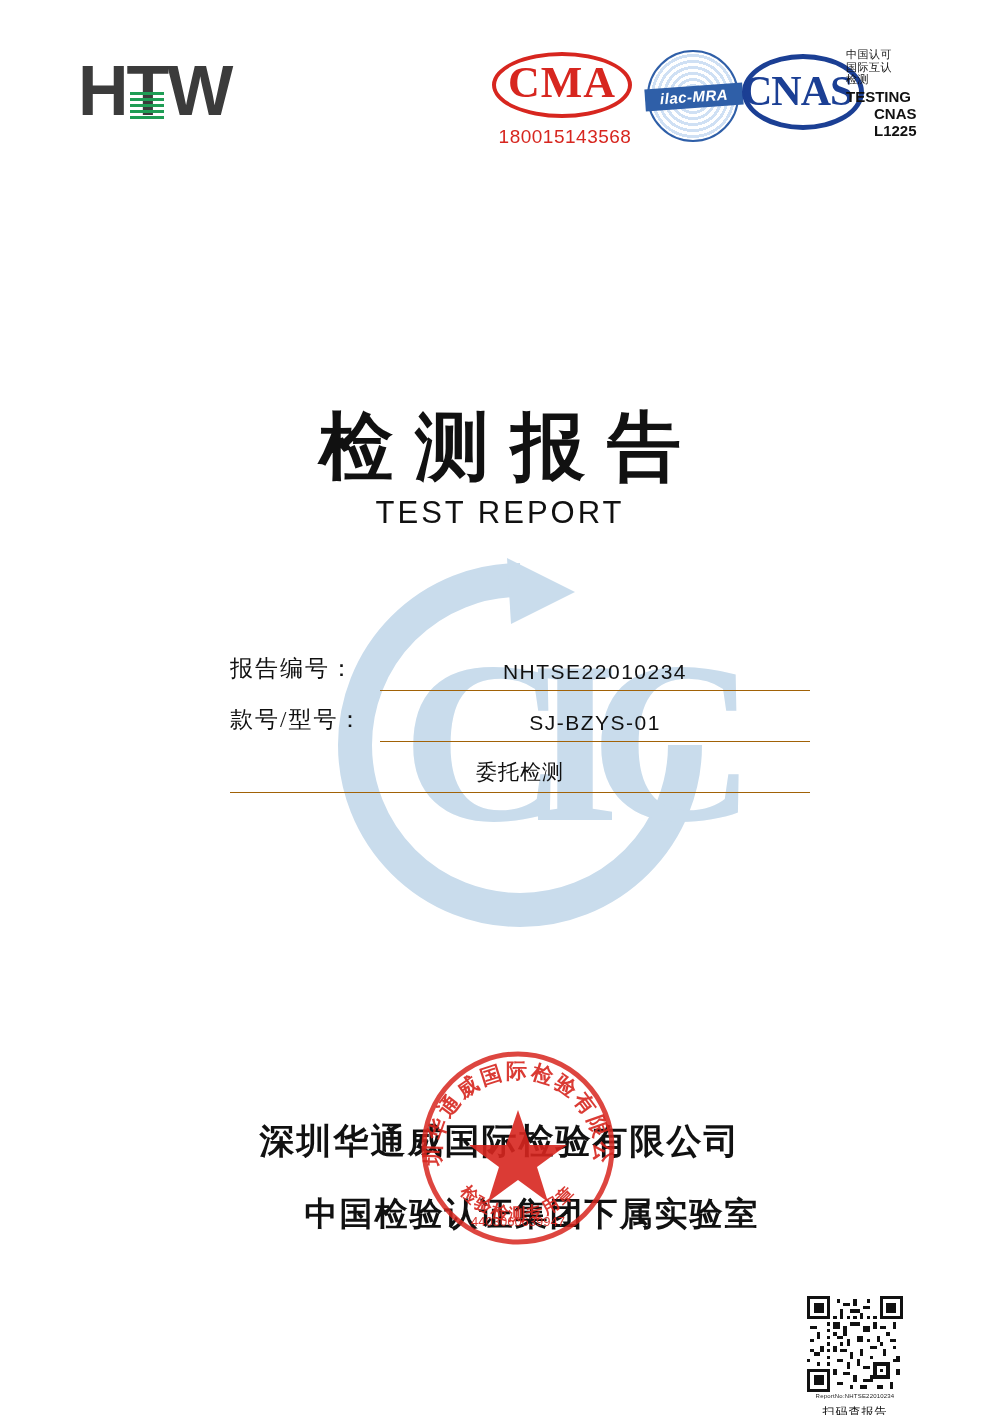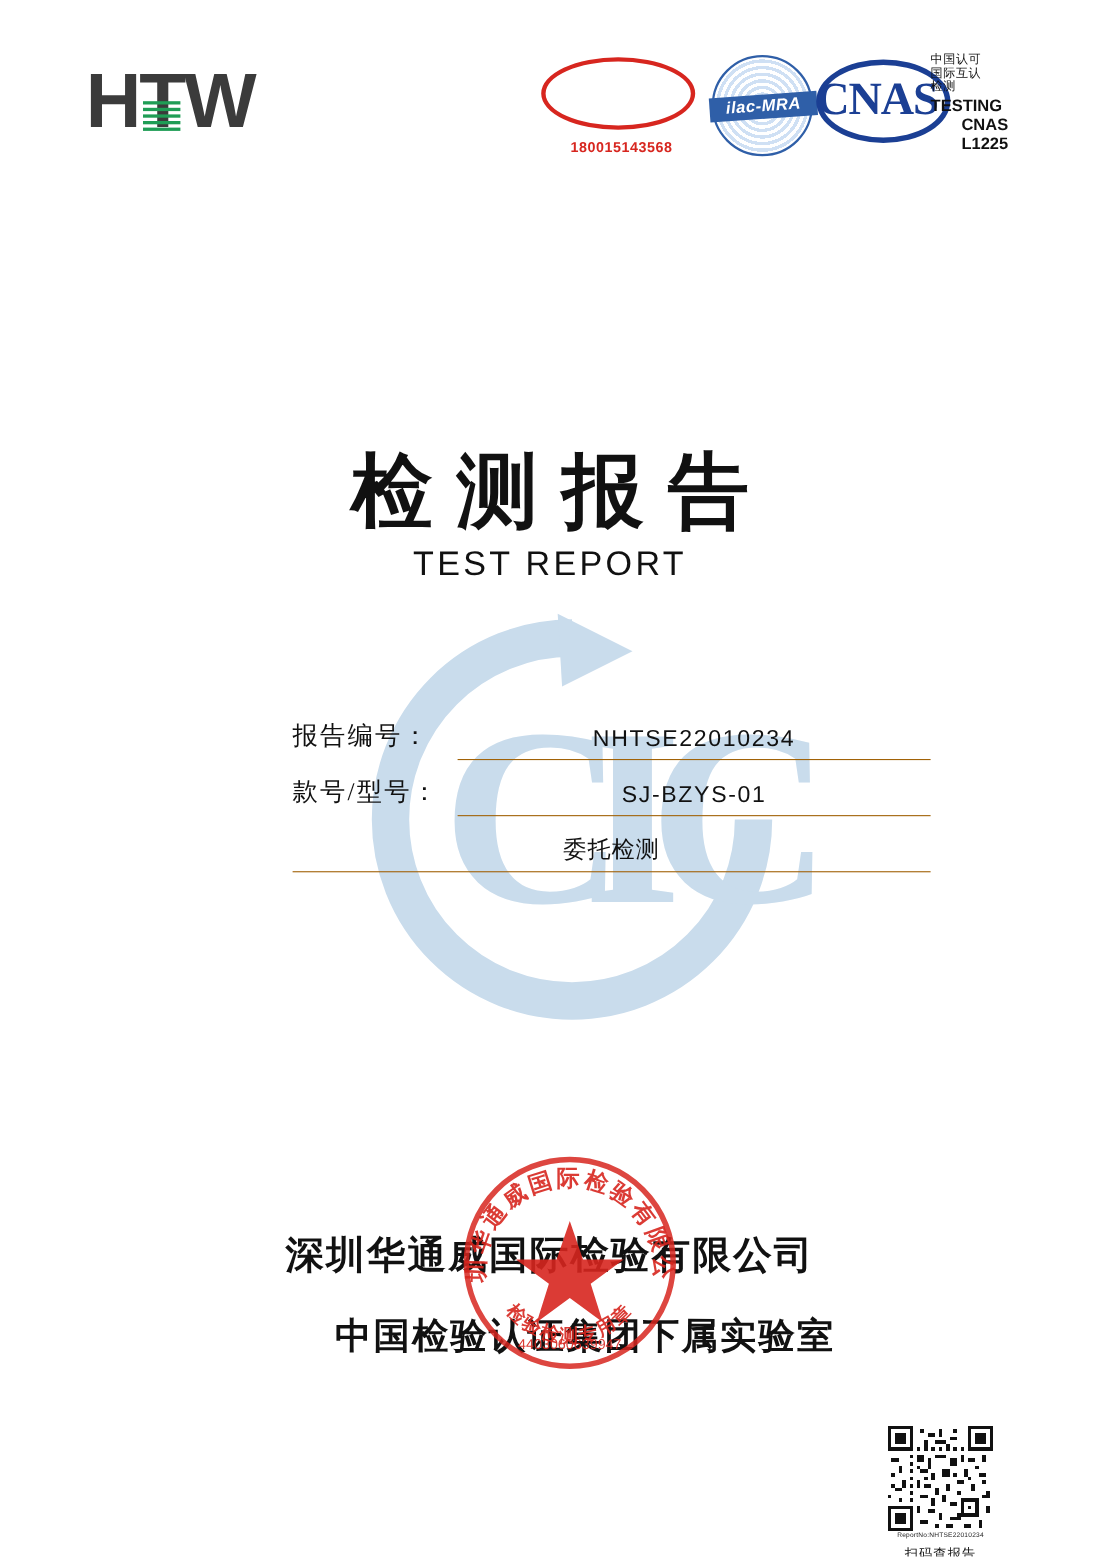--- a/index.html
+++ b/index.html
@@ -98,22 +98,22 @@
     line-height: 50px;
   }
   .cma-number {
     position: absolute;
     left: 0;
     top: 74px;
     width: 146px;
     text-align: center;
     color: #d7261f;
     font-family: "Liberation Sans", sans-serif;
-    font-size: 13px;
-    font-weight: bold;
+    font-size: 19px;
+    font-weight: normal;
     letter-spacing: 0.5px;
   }
 
   
   .ilac {
     position: absolute;
     left: 645px;
     top: 50px;
     width: 100px;
     height: 92px;
@@ -236,21 +236,20 @@
     z-index: 2;
   }
 
   
   .fields {
     position: absolute;
     left: 230px;
     top: 640px;
     width: 580px;
     z-index: 2;
-    margin-left: 36px;
   }
   .field-row {
     display: flex;
     align-items: flex-end;
     height: 51px;
   }
   .field-label {
     width: 150px;
     font-family: "Liberation Serif", serif;
     font-size: 23px;
@@ -368,20 +367,21 @@
       <i></i>
         <i></i>
         <i></i>
         <i></i>
         <i></i>
     </div>
   </div>
 
   <div class="cma">
     <div class="cma-ellipse"></div>
+    <div class="cma-letters">CMA</div>
     <div class="cma-number">180015143568</div>
   </div>
 
   <div class="ilac">
     <div class="ilac-circle"></div>
     <div class="ilac-band">
       <span>ilac-MRA</span>
     </div>
   </div>
 

